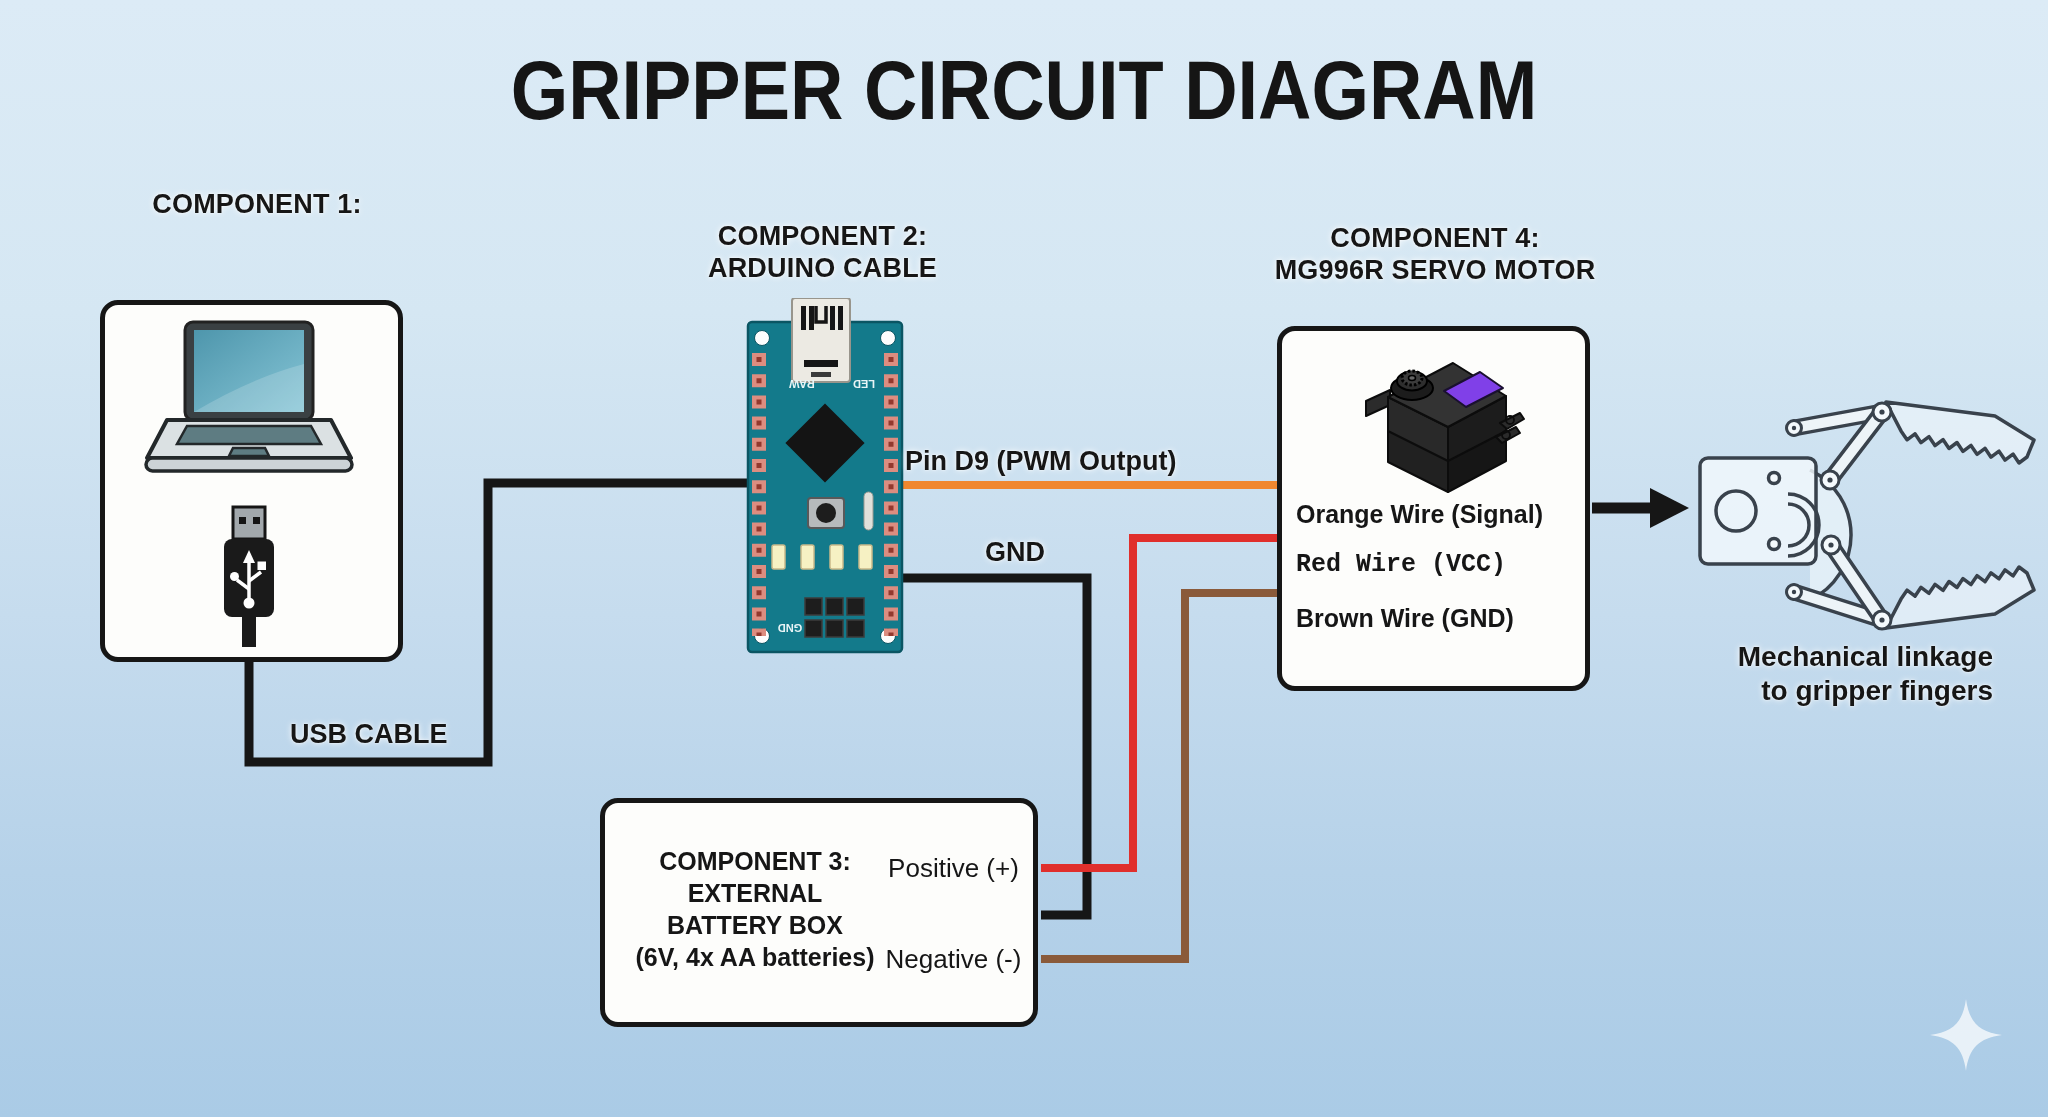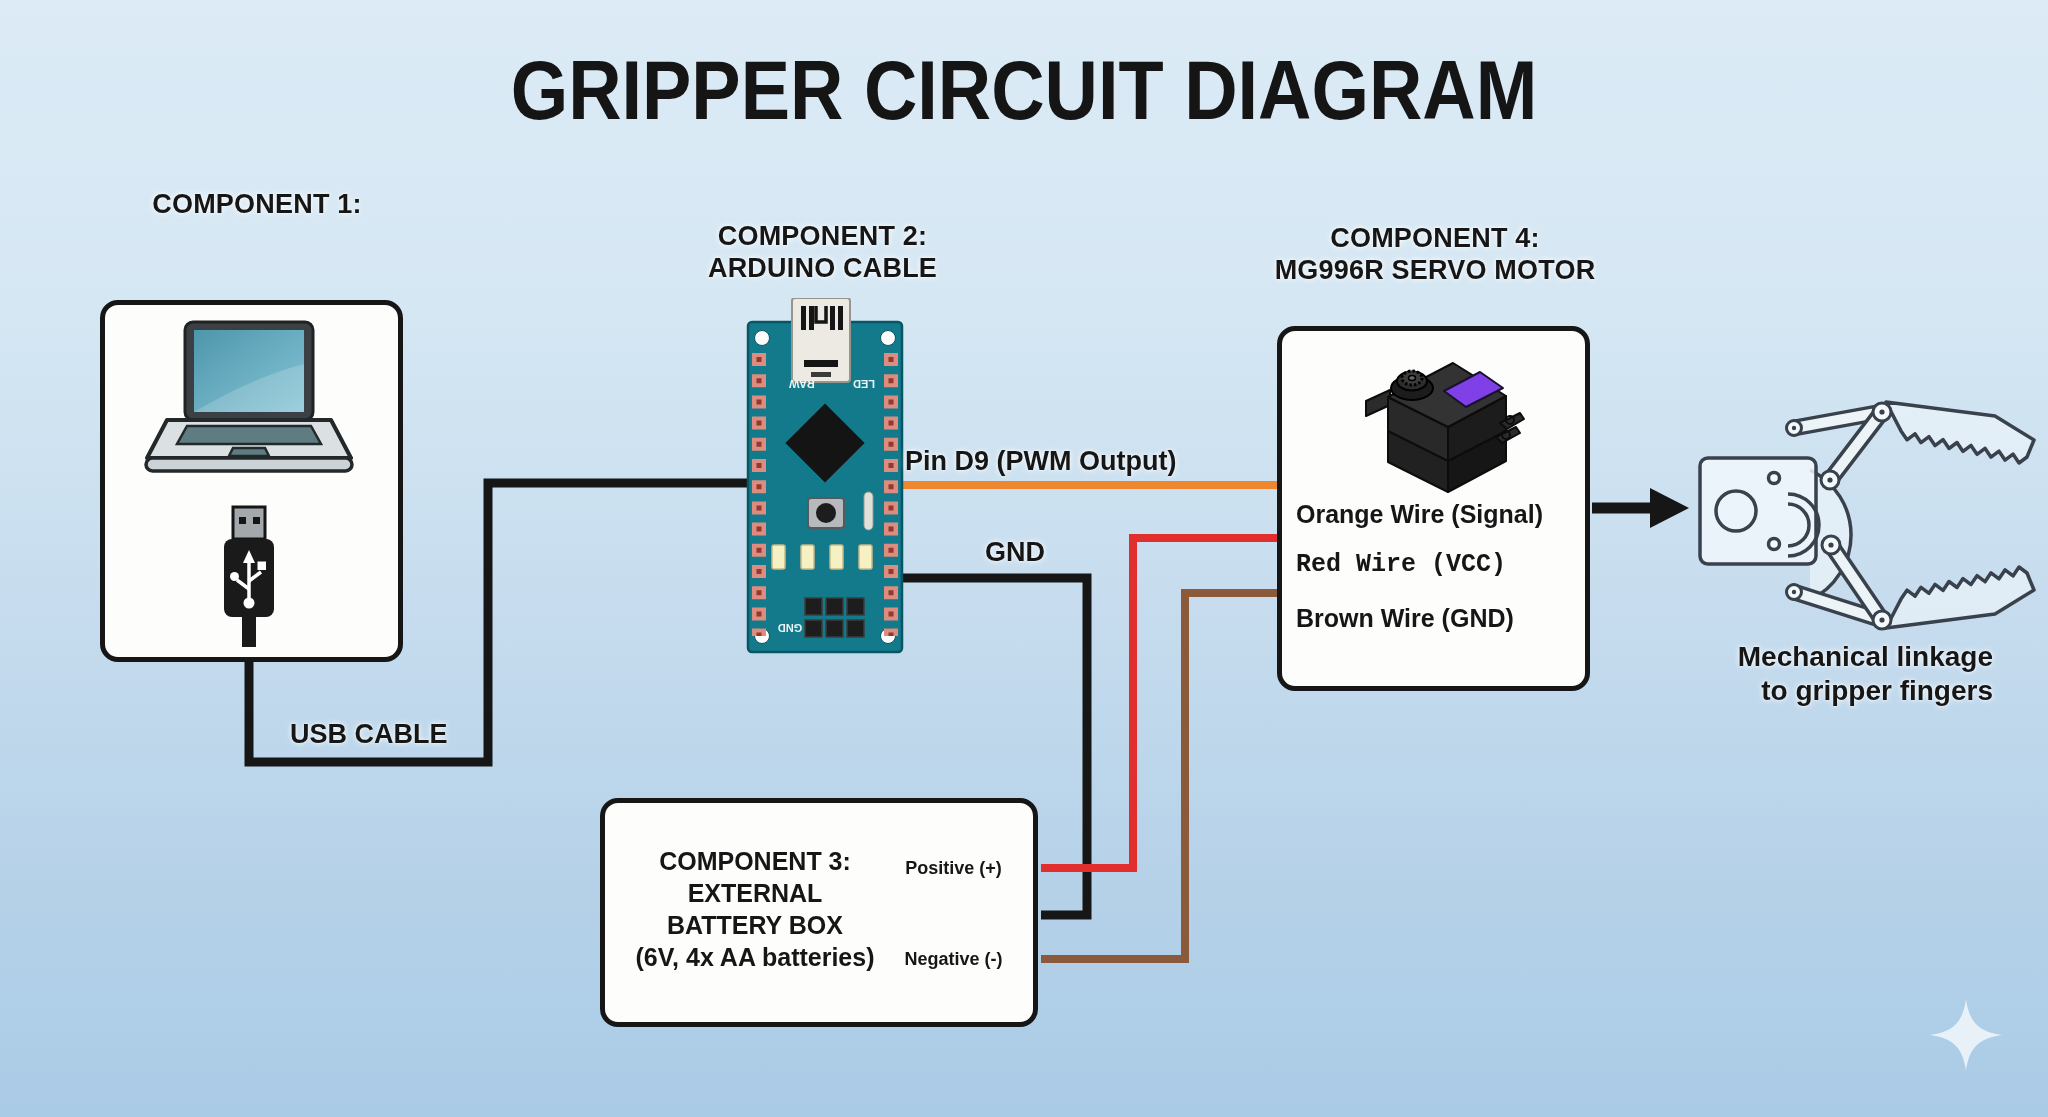--- a/index.html
+++ b/index.html
@@ -18,21 +18,21 @@
        text-shadow:0 0 6px rgba(255,255,255,.95),0 0 2px rgba(255,255,255,.9);}
   .comp-label{font-size:27px;font-weight:700;line-height:32px;text-align:center;white-space:normal;letter-spacing:.2px;}
   .wire-label{font-size:27px;font-weight:700;}
   .title{
     position:absolute;left:0;right:0;top:44px;text-align:center;z-index:3;
     font-size:84px;font-weight:700;letter-spacing:0px;line-height:92px;
     transform:scaleX(.88);transform-origin:50% 50%;color:#151515;
   }
   .servo-wire-label{font-size:25px;font-weight:700;line-height:30px;}
   .bat-text{font-size:25px;font-weight:700;line-height:32px;text-align:center;white-space:normal;}
-  .bat-term{font-size:18px;font-weight:700;line-height:30px;text-align:center;}
+  .bat-term{font-size:26px;font-weight:400;line-height:30px;text-align:center;}
   .cap{font-size:28px;font-weight:700;line-height:34px;text-align:right;white-space:normal;}
   svg{display:block;}
 </style>
 </head>
 <body>
 
 <div id="canvas">
 
   <svg id="wire-layer" class="layer" width="2048" height="1117" viewBox="0 0 2048 1117">
 

